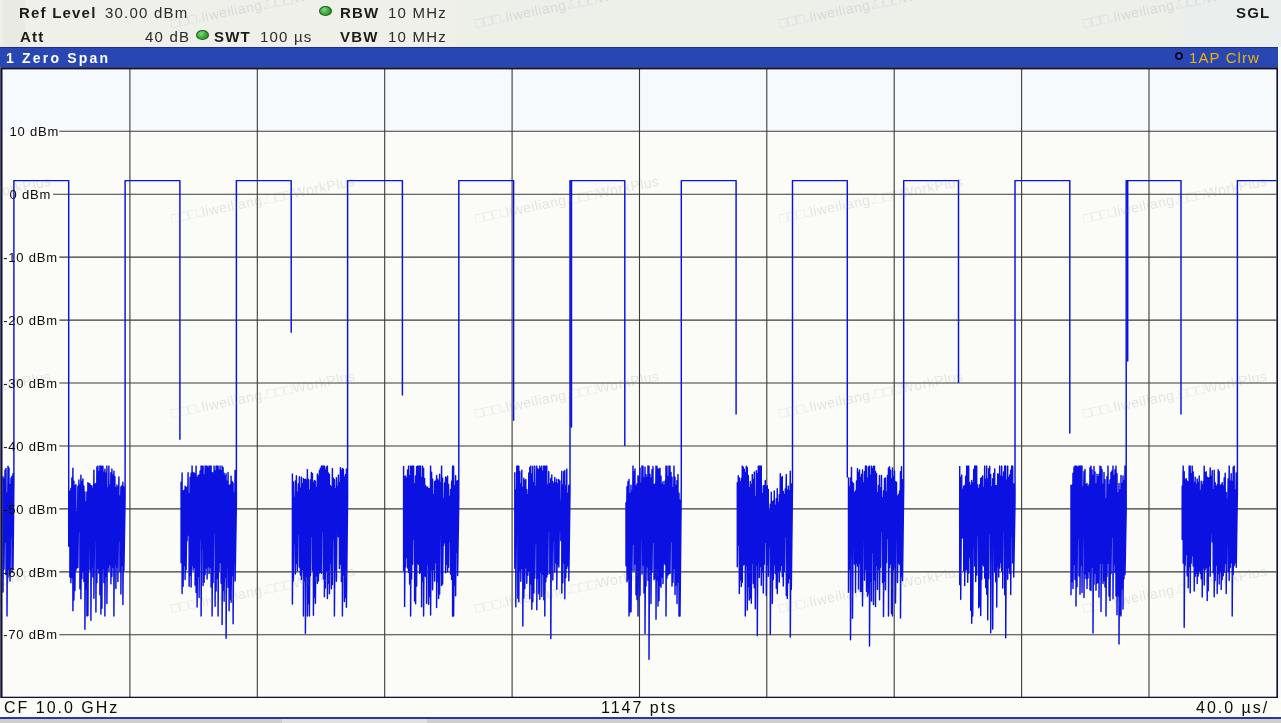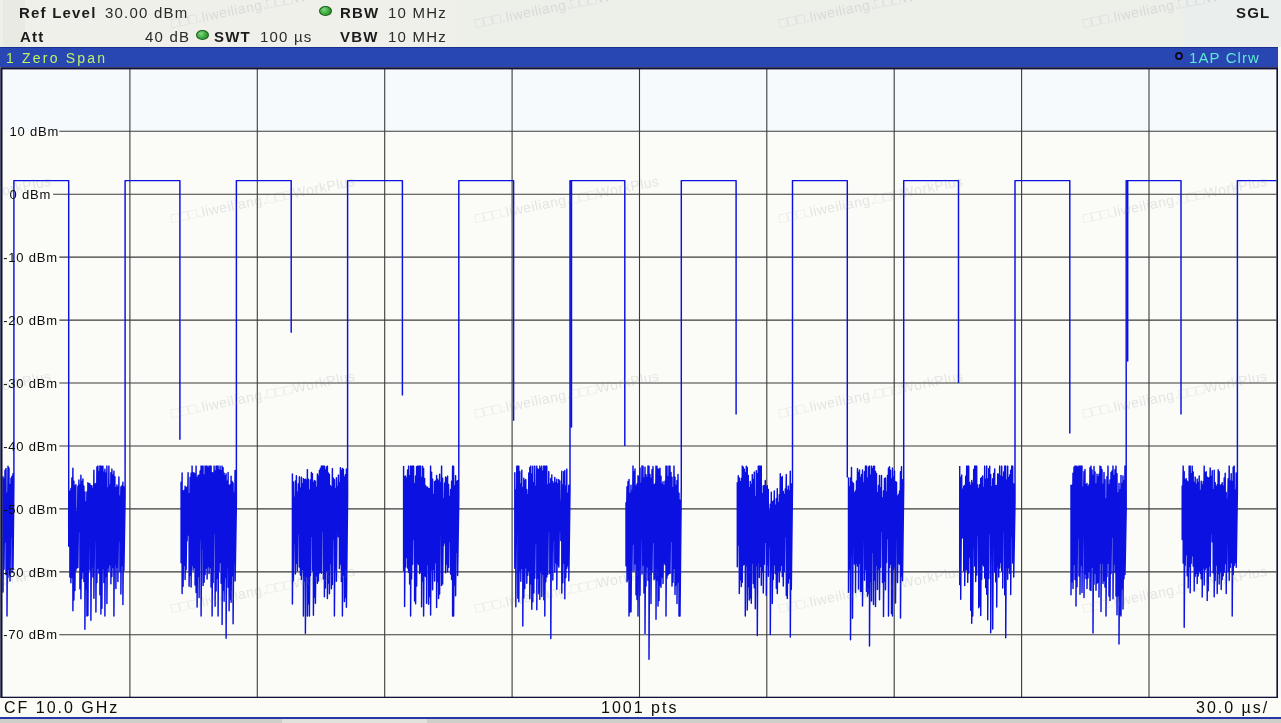--- a/index.html
+++ b/index.html
@@ -4,22 +4,22 @@
 html,body{width:1281px;height:723px;overflow:hidden;background:#eef0e9;font-family:"Liberation Sans",sans-serif}
 #stage{position:relative;width:1281px;height:723px}
 .hdr{position:absolute;left:3px;top:0;width:1281px;height:33px;background:#eef0e9}
 .hdr .band1{position:absolute;left:0;top:0;width:22px;height:47px;background:#e9ebe2}
 .hdr .band2{position:absolute;left:455px;top:0;width:725px;height:47px;background:#edefe9}
 .hdr .band3{position:absolute;left:1180px;top:0;width:101px;height:47px;background:#eaeeec}
 .t{position:absolute;font-size:15px;letter-spacing:1.2px;color:#2b2b2b;white-space:pre}
 .b{font-weight:bold;color:#1c1c1c}
 .led{position:absolute;width:13px;height:10px;border-radius:50%;background:radial-gradient(circle at 38% 32%, #84d884 0%, #3cab3c 50%, #258025 100%);border:1px solid #1a5c1a}
 .bluebar{position:absolute;left:0;top:47px;width:1281px;height:20px;background:#2847b2;border-top:1px solid #1a2f8f}
-.bluebar .z{position:absolute;left:6px;top:2px;font-size:14px;font-weight:normal;letter-spacing:2.2px;color:#bef264}
-.bluebar .tr{position:absolute;left:1189px;top:1px;font-size:15px;letter-spacing:1.1px;color:#5eead4}
+.bluebar .z{position:absolute;left:6px;top:2px;font-size:14px;font-weight:bold;letter-spacing:2.2px;color:#ffffff}
+.bluebar .tr{position:absolute;left:1189px;top:1px;font-size:15px;letter-spacing:1.1px;color:#eab308}
 .ticon{position:absolute;left:1175px;top:3.5px;width:8px;height:8px;border-radius:50%;background:#3448ff;border:2.5px solid #0c0c16}
 #plot{position:absolute;left:0;top:0;z-index:2}
 .rstrip{position:absolute;left:1277.8px;top:47px;width:3.2px;height:651px;background:#f6f9f6;z-index:3}
 .ftr{position:absolute;left:0;top:698px;width:1281px;height:26px;background:#fbfcf5;z-index:2}
 .ftr .f{position:absolute;top:1px;font-size:16px;letter-spacing:2px;color:#0c0c0c;white-space:pre}
 .bline{position:absolute;left:0;top:716.5px;width:1281px;height:2.5px;background:#2438aa;z-index:2}
 .gstrip{position:absolute;left:0;top:719px;width:1281px;height:4px;background:#cfcfc9;z-index:2}
 .gl{position:absolute;left:282px;top:719px;width:145px;height:4px;background:#e2e2dc;z-index:3}
 .wml{position:absolute;left:0;top:0;width:1281px;height:723px;z-index:9;pointer-events:none;overflow:hidden}
 .wm{position:absolute;font-size:14px;color:rgba(125,135,142,0.19);transform:rotate(-11.5deg);transform-origin:0 50%;white-space:pre;letter-spacing:0.5px}
@@ -81,22 +81,22 @@
         <text x="3.2" y="450.6">-40 dBm</text>
         <text x="3.2" y="513.5">-50 dBm</text>
         <text x="3.2" y="576.5">-60 dBm</text>
         <text x="3.2" y="639.4">-70 dBm</text>
       </g>
 <rect x="1.4" y="68.3" width="1276.1" height="629.5" fill="none" stroke="#10103a" stroke-width="2.2"></rect>
 </svg>
 <div class="rstrip"></div>
 <div class="ftr">
  <div class="f" style="left:4px">CF 10.0 GHz</div>
- <div class="f" style="left:601px">1001 pts</div>
- <div class="f" style="left:1196px">30.0 µs/</div>
+ <div class="f" style="left:601px">1147 pts</div>
+ <div class="f" style="left:1196px">40.0 µs/</div>
 </div>
 <div class="bline"></div>
 <div class="gstrip"></div>
     <div class="gl"></div>
 <div class="wml">
       <div class="wm" style="left:-133px;top:15px">□□□.liweiliang.□□□WorkPlus</div>
       <div class="wm" style="left:171px;top:15px">□□□.liweiliang.□□□WorkPlus</div>
       <div class="wm" style="left:475px;top:15px">□□□.liweiliang.□□□WorkPlus</div>
       <div class="wm" style="left:779px;top:15px">□□□.liweiliang.□□□WorkPlus</div>
       <div class="wm" style="left:1083px;top:15px">□□□.liweiliang.□□□WorkPlus</div>

